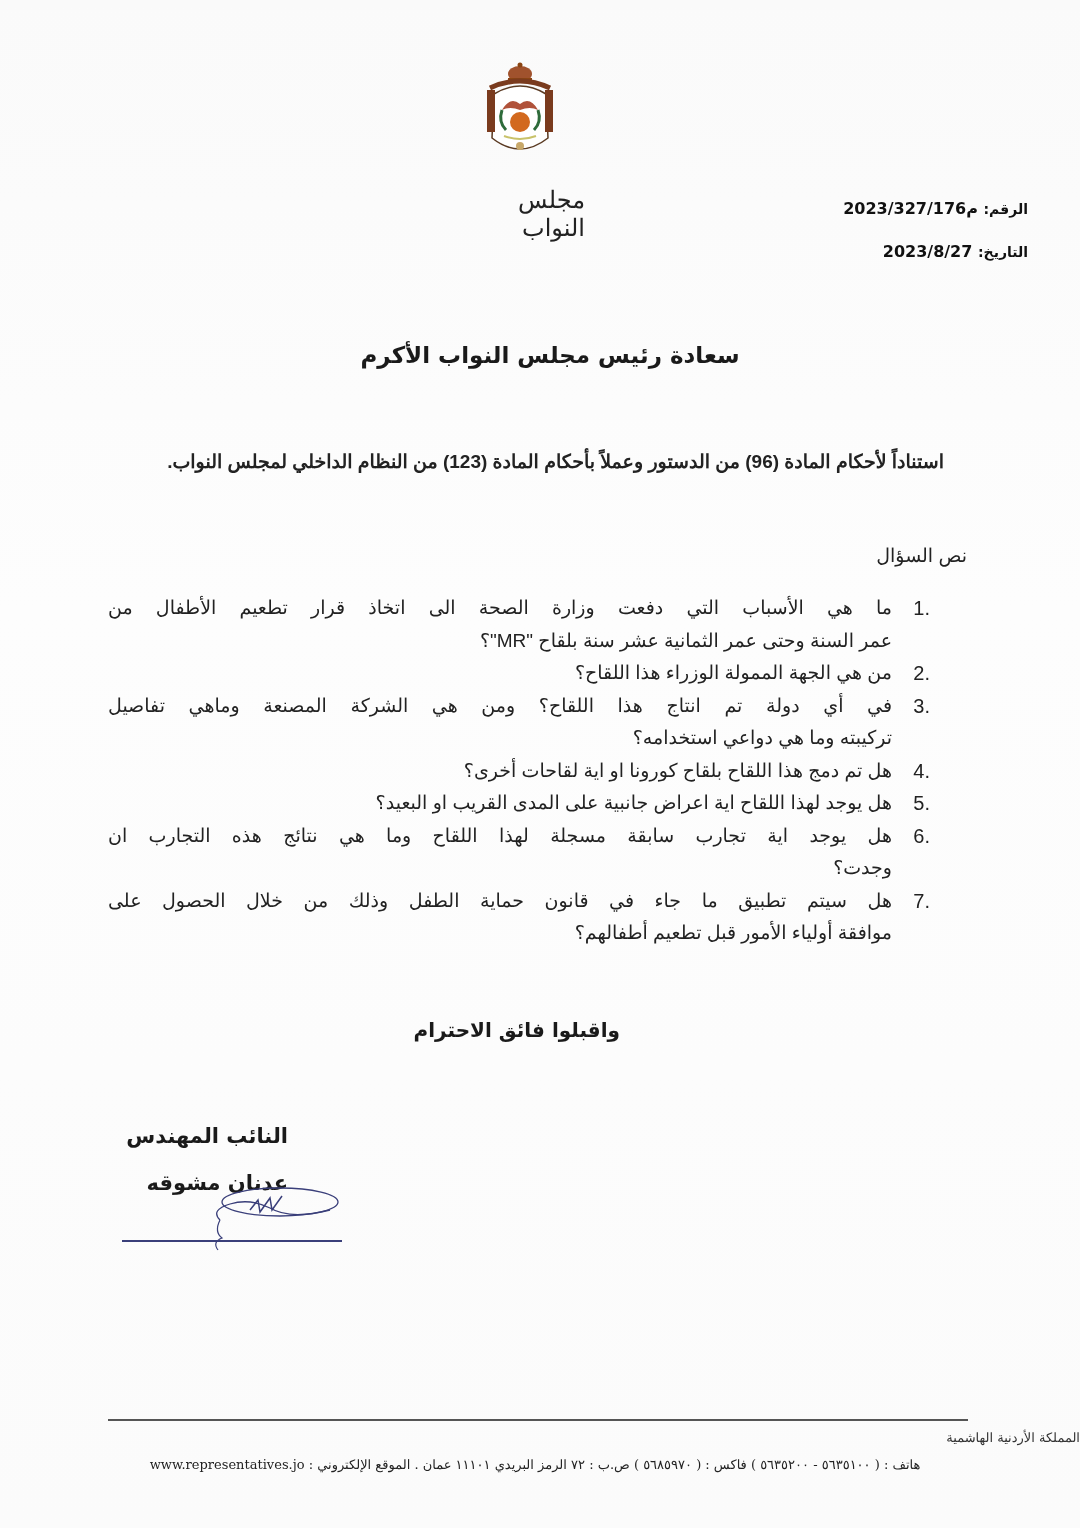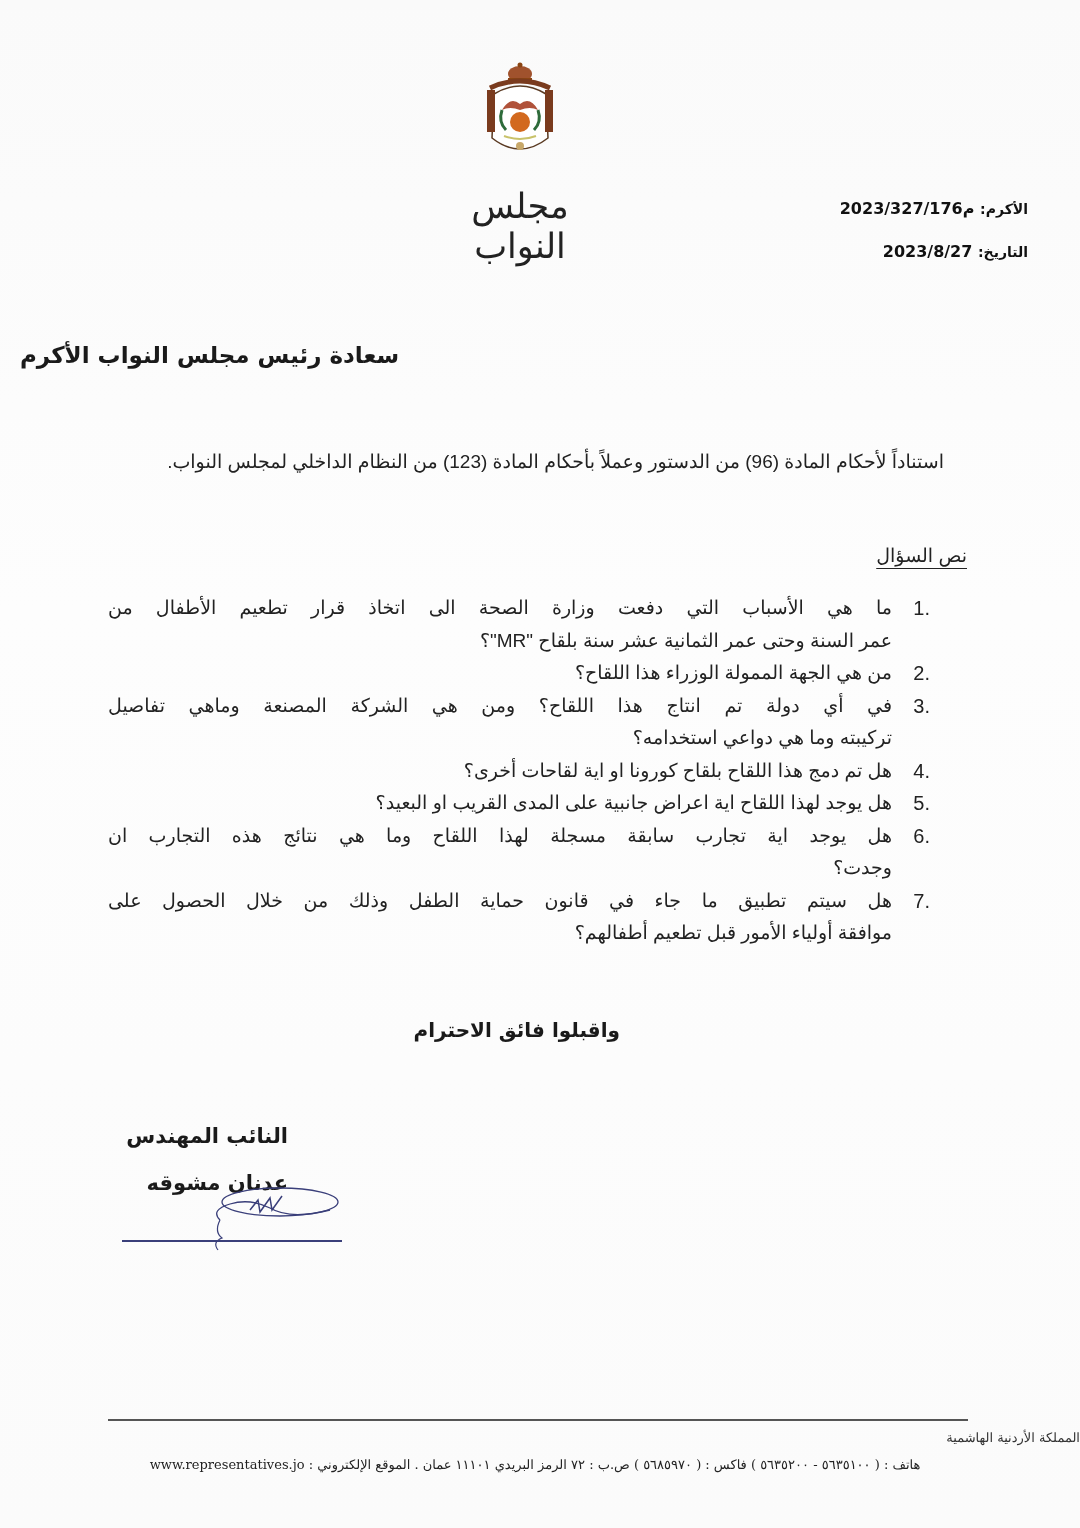--- a/index.html
+++ b/index.html
@@ -8,35 +8,35 @@
     background: #fcfcfc;
     font-family: "DejaVu Sans", "Liberation Sans", sans-serif;
     color: #1a1a1a;
     position: relative;
   }
   .page { position: absolute; inset: 0; background: linear-gradient(180deg,#fafafa 0%,#fdfdfd 40%,#fbfbfb 100%); }
   .abs { position: absolute; }
 
   
   .emblem { left: 484px; top: 60px; width: 72px; height: 112px; }
-  .council-logo { left: 455px; top: 186px; width: 130px; text-align: center; direction: rtl;
-    font-family: "DejaVu Serif", "Liberation Serif", serif; font-size: 35px; color: #222; letter-spacing: -1px; }
+  .council-logo { left: 455px; top: 186px; width: 130px; direction: rtl;
+    font-family: "DejaVu Serif", "Liberation Serif", serif; font-size: 24px; color: #222; letter-spacing: -1px; }
   .meta { right: 52px; direction: rtl; font-size: 16px; font-weight: bold; color: #111; white-space: nowrap; }
   .meta .lbl { font-size: 14px; }
   .ref { top: 199px; }
   .date { top: 242px; }
 
-  .addressee { top: 342px; left: 0; width: 1080px; text-align: left; direction: rtl;
+  .addressee { top: 342px; left: 0; width: 1080px; text-align: center; direction: rtl;
     font-size: 23px; font-weight: bold; padding-left: 0; }
   .addressee span { display: inline-block; margin-left: 20px; }
 
   .para { right: 136px; direction: rtl; font-family: "Liberation Sans", sans-serif; font-size: 19px; color: #222; white-space: nowrap; }
-  .p1 { top: 450px; right: 136px; }
+  .p1 { top: 450px; right: 136px; font-weight: bold; }
   .p2 { top: 497px; right: 113px; }
-  .p3 { top: 544px; right: 113px; text-decoration: underline; text-underline-offset: 6px; }
+  .p3 { top: 544px; right: 113px; text-underline-offset: 6px; }
 
   
   .qlist { right: 150px; left: 108px; top: 592px; direction: rtl; font-family: "Liberation Sans", sans-serif; font-size: 19px; color: #222; }
   .q { position: relative; padding-right: 38px; line-height: 32.5px; margin-bottom: 0px; text-align: justify; text-align-last: right; }
   .q .num { position: absolute; right: 0; top: 0; width: 34px; text-align: left; direction: ltr; font-family: "Liberation Sans", sans-serif; font-size: 20px; color: #222; }
   .q .line1 { display: block; text-align: justify; text-align-last: justify; }
   .q .line2 { display: block; }
 
   .closing { top: 1018px; left: 420px; width: 200px; direction: rtl; font-size: 20px; font-weight: bold; white-space: nowrap; }
 
@@ -75,21 +75,21 @@
 
     <circle cx="36" cy="62" r="10" fill="#d2691e"></circle>
     <path d="M20 76 Q36 82 52 76" fill="none" stroke="#c9c26a" stroke-width="2"></path>
 
     <circle cx="36" cy="86" r="4" fill="#c8a86a"></circle>
   </svg>
 
   <div class="abs council-logo">مجلس النواب</div>
 
   <div class="abs meta ref">
-    <span class="lbl">الأكرم:</span>
+    <span class="lbl">الرقم:</span>
     <span>م2023/327/176</span>
   </div>
   <div class="abs meta date">
     <span class="lbl">التاريخ:</span>
     <span>2023/8/27</span>
   </div>
 
   <div class="abs addressee">
     <span>سعادة رئيس مجلس النواب الأكرم</span>
   </div>

